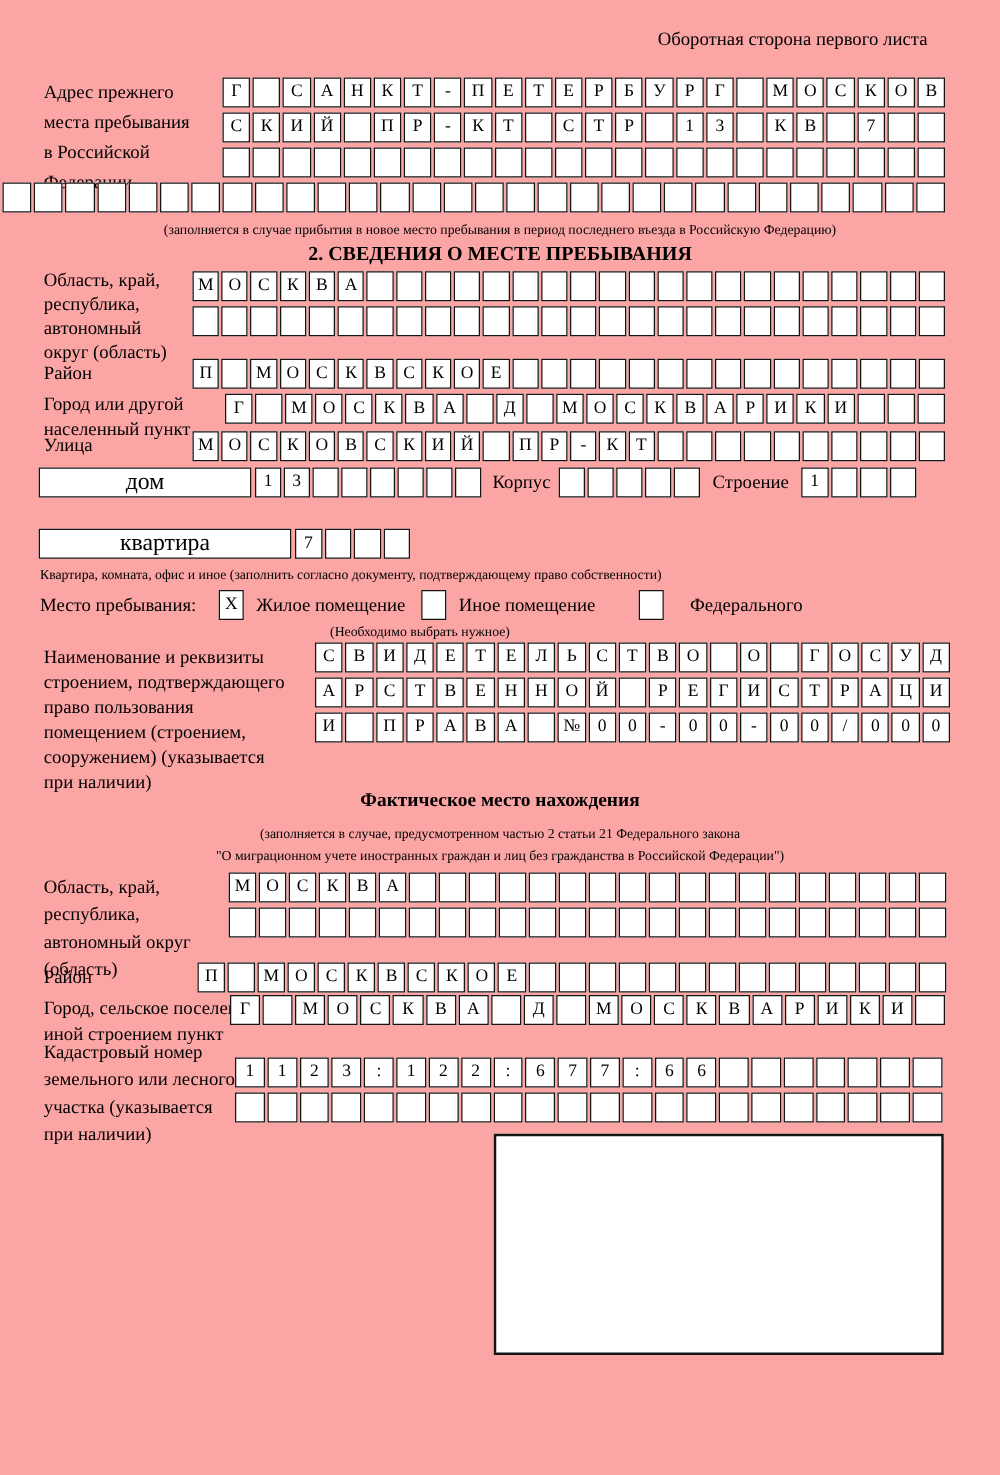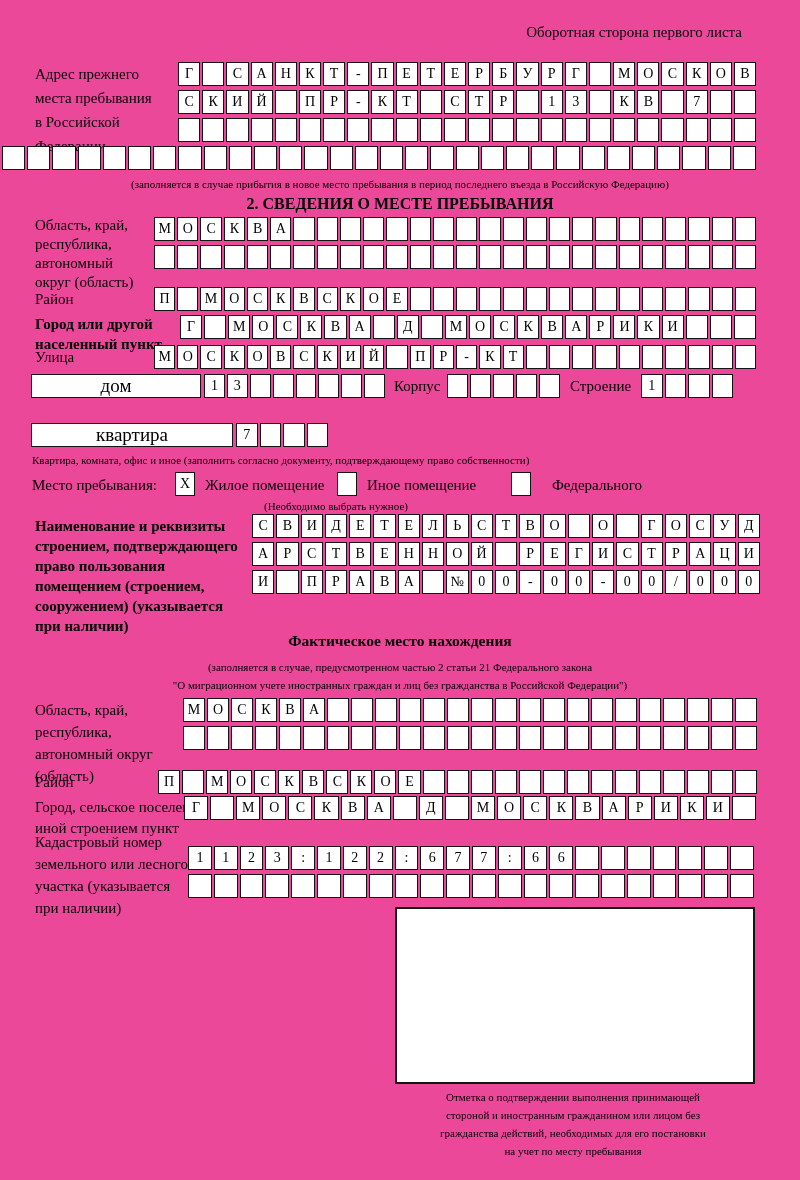--- a/index.html
+++ b/index.html
@@ -1,21 +1,21 @@
 <!DOCTYPE html>
 <html><head>
 <meta charset="utf-8">
 <style>
   html,body{margin:0;padding:0;background:#fff;}
-  .page{position:relative;width:800px;height:1180px;background:#ec4899;color:#000;
+  .page{position:relative;width:800px;height:1180px;background:#fca5a5;color:#000;
         font-family:"Liberation Serif", serif;overflow:hidden;}
   .abs{position:absolute;}
   .lbl{font-size:15px;line-height:20px;white-space:nowrap;}
   .lh19 div{line-height:19px;}
-  .lh20 div{line-height:20px;font-weight:bold;}
+  .lh20 div{line-height:20px;}
   .lh21 div{line-height:21px;}
   .lh22 div{line-height:22px;}
   .lh24 div{line-height:24px;}
   .cap{font-size:11px;line-height:17px;}
   .center{left:0;width:800px;text-align:center;}
   .bold{font-weight:bold;}
   .cellrow{display:flex;gap:2px;}
   .cell{flex:1 1 0;min-width:0;height:22px;border:1.5px solid #141414;background:#fff;
         display:flex;align-items:center;justify-content:center;font-size:14px;}
   .widebox{border:1.5px solid #141414;height:22px;background:#fff;
@@ -598,20 +598,14 @@
       <span class="cell"></span>
       <span class="cell"></span>
       <span class="cell"></span>
       <span class="cell"></span>
       <span class="cell"></span>
       <span class="cell"></span>
       <span class="cell"></span>
     </div>
 
   <div class="abs markbox" style="left:395px;top:907px;width:356px;height:173px;"></div>
-  <div class="abs cap" style="left:368px;top:1088px;width:410px;text-align:center;line-height:18px;">
-      <div>Отметка о подтверждении выполнения принимающей</div>
-      <div>стороной и иностранным гражданином или лицом без</div>
-      <div>гражданства действий, необходимых для его постановки</div>
-      <div>на учет по месту пребывания</div>
-    </div>
 
 </div>
 
 </body></html>

